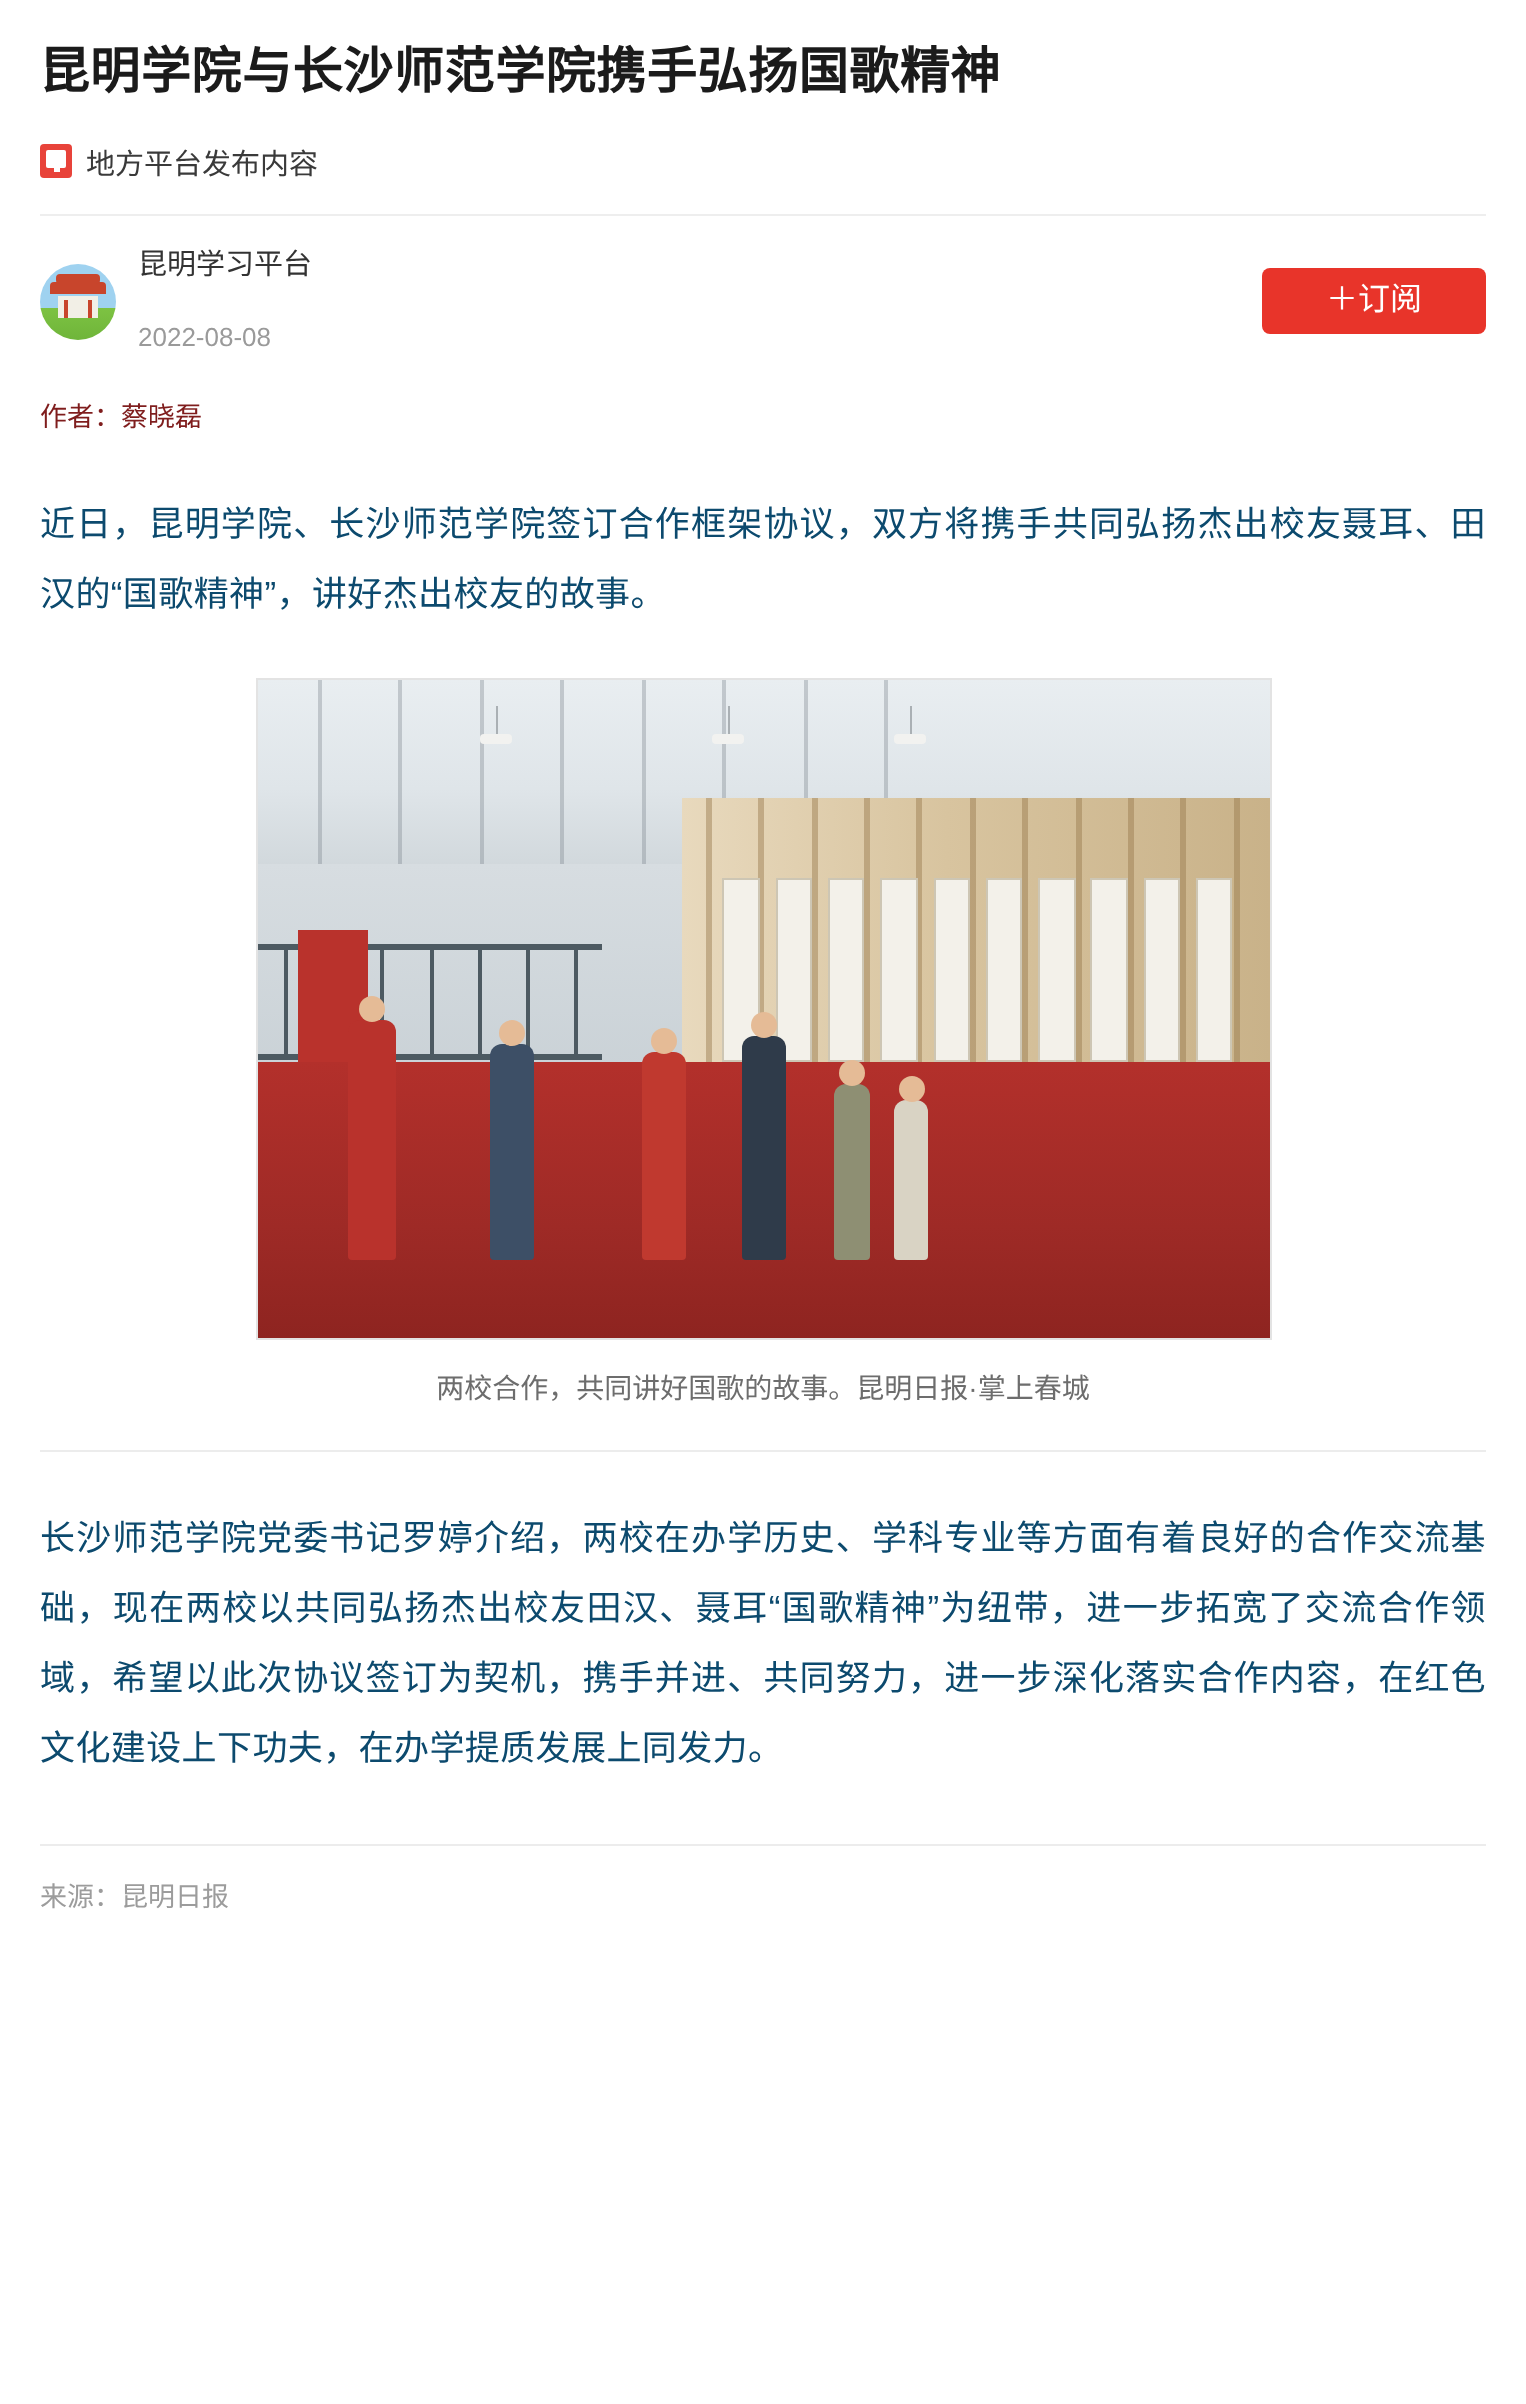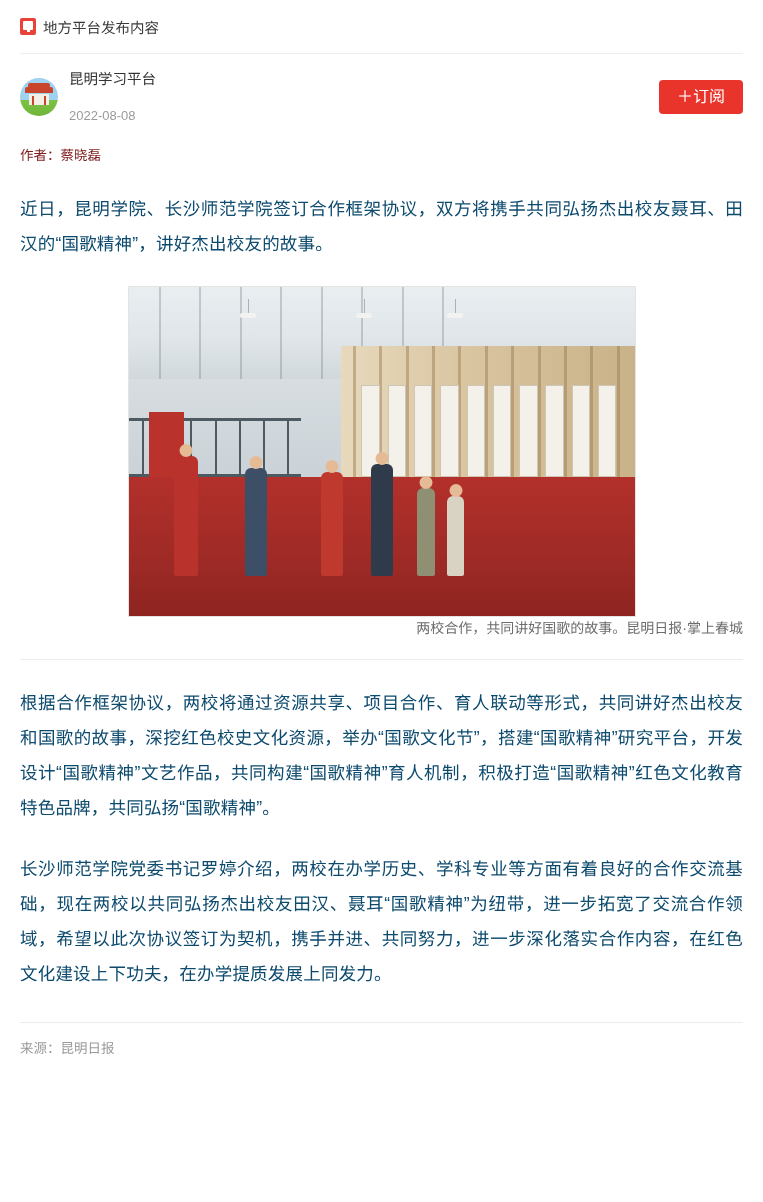--- a/index.html
+++ b/index.html
@@ -153,21 +153,21 @@
     color: #9a9a9a;
     line-height: 1;
   }
   .subscribe-btn {
     margin-left: auto;
     background: #e8342a;
     color: #ffffff;
     font-size: 16px;
     border: 0;
     border-radius: 4px;
-    padding: 8px 18px;
+    padding: 8px 32px;
     cursor: pointer;
     font-family: inherit;
     line-height: 1.1;
   }
 
   
   .author {
     font-size: 13.5px;
     color: #7f1d1d;
     margin-top: 22px;
@@ -198,21 +198,22 @@
     display: block;
     border: 1px solid #e3e3e3;
     box-sizing: border-box;
     position: relative;
     overflow: hidden;
     background: #cfd3d6;
   }
   .caption {
     font-size: 14px;
     color: #6d6d6d;
-    text-align: right;
+    margin-top: 13px;
+    text-align: center;
   }
 
   .fig-hr {
     border: 0;
     border-top: 1px solid #ececec;
     margin: 22px 0 0 0;
   }
 
   
   .footer-hr {
@@ -250,20 +251,21 @@
                    border-radius:50%; background:#e5bb96; }
   .ph-banner   { position:absolute; left:4%; top:38%; width:7%; height:22%; background:#b9322c; }
   .ph-lamp     { position:absolute; top:8%; width:16px; height:5px; background:#f2f2f0; border-radius:2px; }
   .ph-lamp::before { content:""; position:absolute; left:50%; top:-14px; width:1px; height:14px; background:#aab0b4; }
 </style>
 </head>
 <body>
 
 <div class="page">
 
+  <h1 class="article-title">昆明学院与长沙师范学院携手弘扬国歌精神</h1>
 
   <div class="tag-row">
     <span class="tag-icon"></span>
     <span class="tag-text">地方平台发布内容</span>
   </div>
 
   <hr class="hr">
 
   <div class="source-row">
     <div class="avatar">
@@ -352,19 +354,18 @@
         </div>
       <div class="ph-person" style="left:63%; width:17px; height:80px;  background:#d9d3c4;">
           <span class="hd"></span>
         </div>
     </div>
     <div class="caption">两校合作，共同讲好国歌的故事。昆明日报·掌上春城</div>
   </div>
 
   <hr class="fig-hr">
 
-  <p class="body-p">根据合作框架协议，两校将通过资源共享、项目合作、育人联动等形式，共同讲好杰出校友和国歌的故事，深挖红色校史文化资源，举办“国歌文化节”，搭建“国歌精神”研究平台，开发设计“国歌精神”文艺作品，共同构建“国歌精神”育人机制，积极打造“国歌精神”红色文化教育特色品牌，共同弘扬“国歌精神”。</p>
   <p class="body-p">长沙师范学院党委书记罗婷介绍，两校在办学历史、学科专业等方面有着良好的合作交流基础，现在两校以共同弘扬杰出校友田汉、聂耳“国歌精神”为纽带，进一步拓宽了交流合作领域，希望以此次协议签订为契机，携手并进、共同努力，进一步深化落实合作内容，在红色文化建设上下功夫，在办学提质发展上同发力。</p>
 
   <hr class="footer-hr">
   <div class="source-line">来源：昆明日报</div>
 
 </div>
 
 </body></html>

